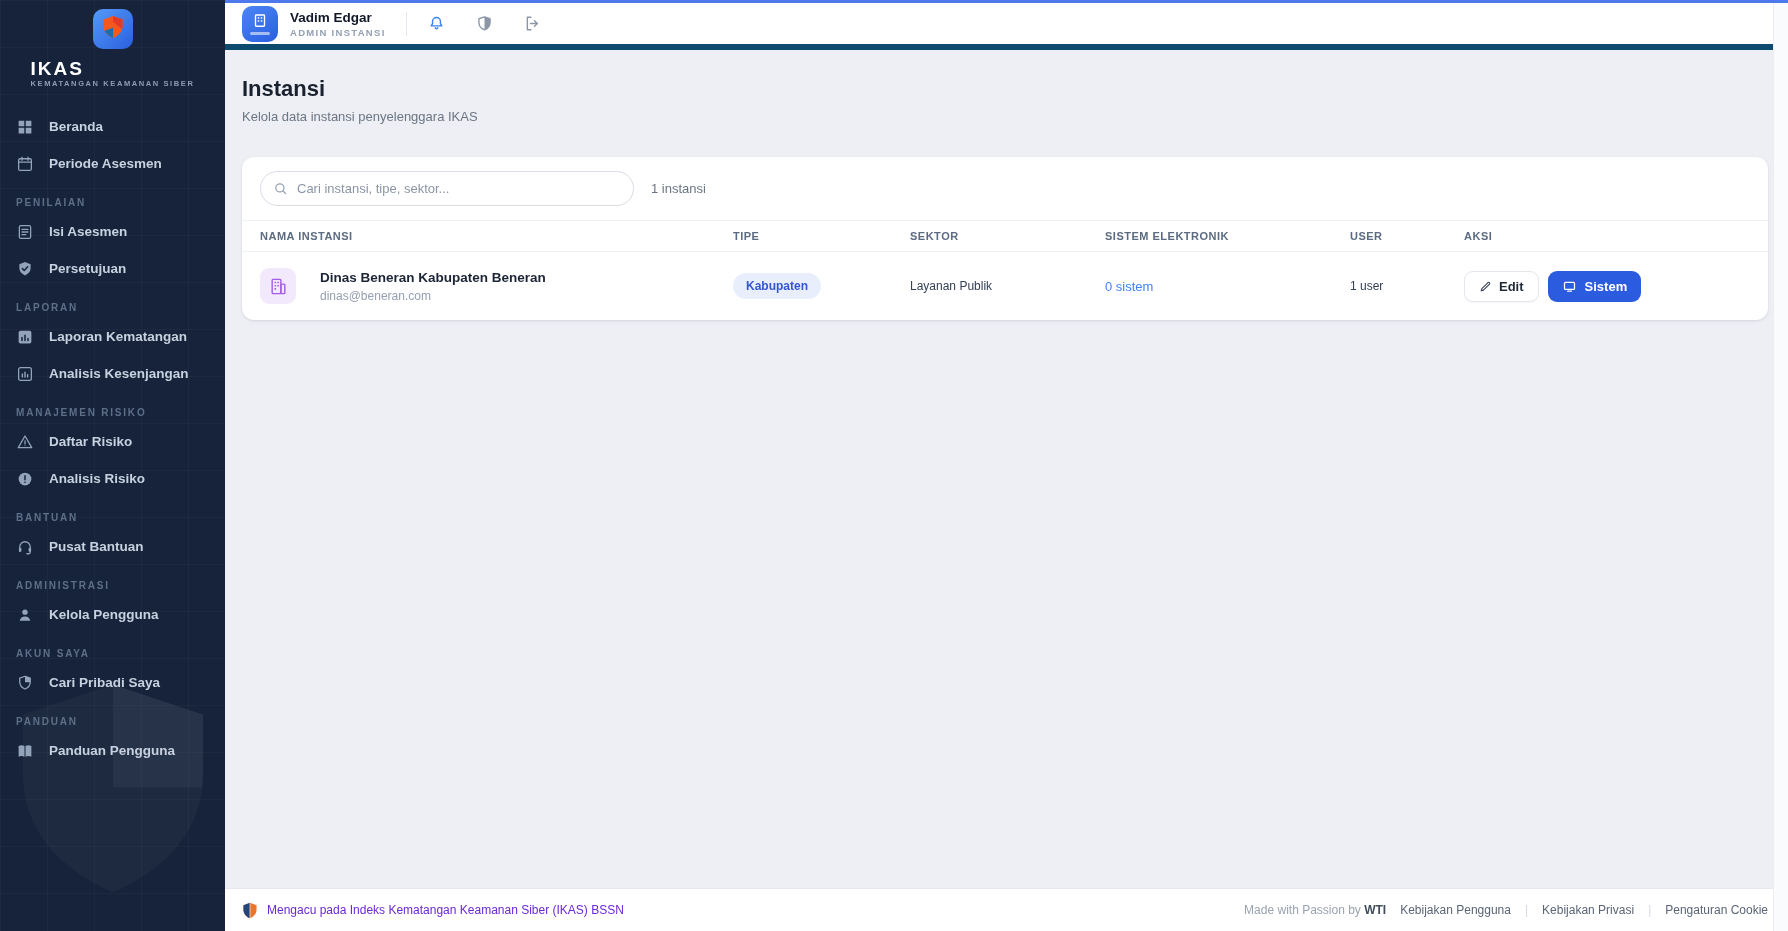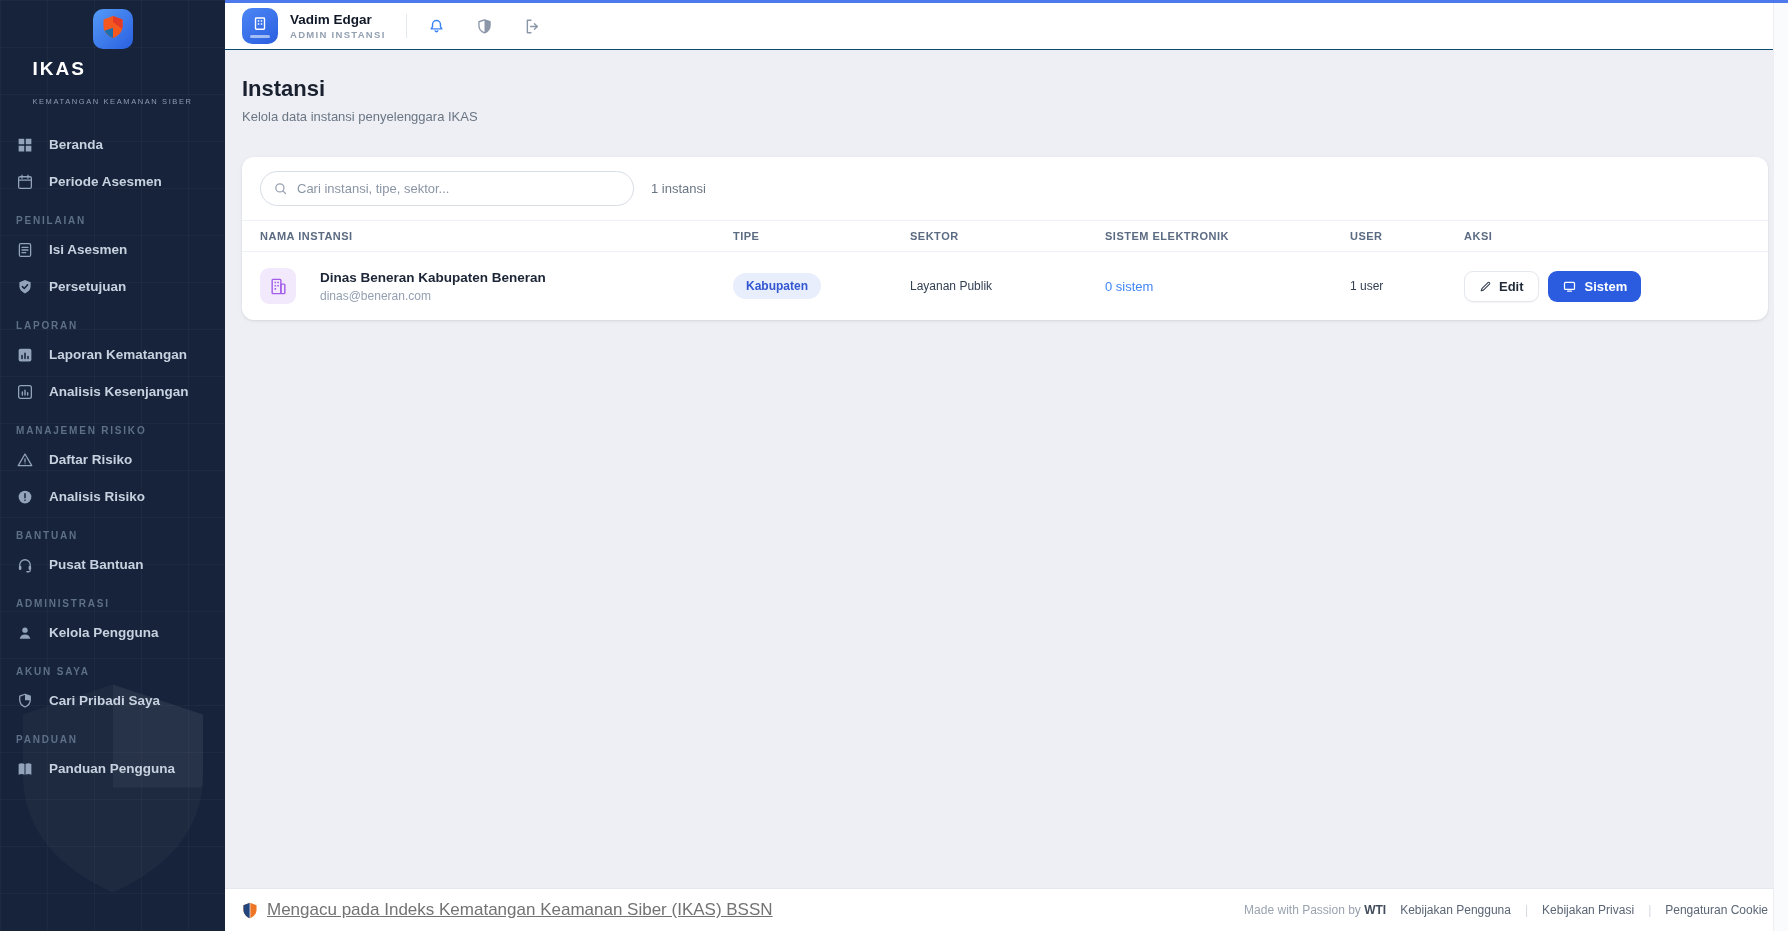--- a/index.html
+++ b/index.html
@@ -12,33 +12,33 @@
     background-color:#16233a;
     background-image:
       linear-gradient(rgba(255,255,255,0.028) 1px, transparent 1px),
       linear-gradient(90deg, rgba(255,255,255,0.028) 1px, transparent 1px);
     background-size:47px 47px;
     overflow:hidden;
   }
   .brand { display:flex; align-items:center; gap:10px; padding:9px 12px 8px 12px; cursor:pointer;flex-direction:column; }
   .brand-logo { width:40px; height:40px; flex:0 0 40px; }
   .brand-name { color:#fff; font-size:19px; font-weight:bold; letter-spacing:2px; line-height:20px; }
-  .brand-tagline { color:#8e9bb0; font-size:7.5px; letter-spacing:1.6px; margin-top:18px; font-weight:normal; }
+  .brand-tagline { color:#8e9bb0; font-size:7.5px; letter-spacing:1.6px; margin-top:0; font-weight:bold; }
   .nav { position:relative; padding:12px 0 0 0; z-index:2; }
   .nav-item { display:flex; align-items:center; gap:15px; height:37px; padding:0 16px; cursor:pointer; text-decoration:none; }
   .nav-icon { width:18px; height:18px; color:#93a3ba; display:flex; align-items:center; justify-content:center; }
   .nav-icon svg { width:18px; height:18px; }
   .nav-label { color:#c7d1df; font-size:13.5px; font-weight:600; }
   .nav-section { margin:15px 16px 5px 16px; color:#5e6f88; font-size:10px; font-weight:bold; letter-spacing:1.8px; }
   .watermark { position:absolute; bottom:30px; left:50%; transform:translateX(-50%); z-index:1; }
 
   
   .main { flex:1; display:flex; flex-direction:column; background:#edeff4; position:relative; }
   .topline { height:3px; background:#4e79ec; }
-  .topbar { height:47px; background:#ffffff; border-bottom:1px solid #0c4a6e; display:flex; align-items:center; padding:0 20px 0 17px; }
+  .topbar { height:47px; background:#ffffff; border-bottom:6px solid #0c4a6e; display:flex; align-items:center; padding:0 20px 0 17px; }
   .user-chip { display:flex; align-items:center; gap:12px; cursor:pointer; }
   .avatar { width:36px; height:36px; border-radius:10px; background:linear-gradient(145deg,#4c86f5,#2a5fe0); display:flex; flex-direction:column; align-items:center; justify-content:center; gap:2px; }
   .avatar svg { width:18px; height:18px; }
   .avatar-bar { width:20px; height:3px; border-radius:2px; background:rgba(255,255,255,0.55); }
   .user-name { font-size:13.5px; font-weight:bold; color:#101828; line-height:15px; }
   .user-role { font-size:9.5px; letter-spacing:1.3px; color:#93a0b1; font-weight:600; margin-top:2px; }
   .tb-divider { width:1px; height:24px; background:#e4e8ef; margin:0 20px; }
   .tb-icons { display:flex; align-items:center; gap:29px; }
   .icon-btn { background:none; border:none; cursor:pointer; display:flex; align-items:center; padding:0; }
   .icon-btn svg { width:19px; height:19px; }
@@ -67,21 +67,21 @@
   .badge { display:inline-block; background:#e8eefc; color:#3457d1; font-size:12px; font-weight:bold; padding:6px 13px; border-radius:999px; }
   .cell-text { font-size:12px; color:#334155; }
   .cell-link { font-size:13px; color:#4285f4; cursor:pointer; text-decoration:none; }
   .cell-actions { display:flex; align-items:center; gap:9px; }
   .btn-edit { display:flex; align-items:center; gap:7px; height:31px; padding:0 14px; background:#fff; border:1px solid #e4e7ee; border-radius:9px; font-size:13px; font-weight:600; color:#1f2937; cursor:pointer; box-shadow:0 1px 1px rgba(15,23,42,.04); font-family:"Liberation Sans", sans-serif; }
   .btn-edit svg { width:13px; height:13px; }
   .btn-sistem { display:flex; align-items:center; gap:8px; height:31px; padding:0 14px; background:#2b5ce0; border:none; border-radius:9px; font-size:13px; font-weight:bold; color:#fff; cursor:pointer; font-family:"Liberation Sans", sans-serif; }
   .btn-sistem svg { width:15px; height:15px; }
 
   .footer { height:43px; background:#fff; border-top:1px solid #e5e8ee; display:flex; align-items:center; justify-content:space-between; padding:0 20px 0 17px; }
-  .footer-left { display:flex; align-items:center; gap:9px; font-size:17px; color:#737373;text-decoration:underline; }
+  .footer-left { display:flex; align-items:center; gap:9px; font-size:12px; color:#6d28d9; }
   .footer-left svg { width:16px; height:17px; }
   .footer-right { display:flex; align-items:flex-end; gap:14px; font-size:12px; }
   .made { color:#9aa3b0; }
   .made b { color:#414c5c; }
   .flink { color:#5a6575; cursor:pointer; text-decoration:none; }
   .fsep { color:#d4d9e1; }
 
   .scroll-track { position:absolute; top:3px; right:0; width:15px; height:928px; background:#fafbfd; border-left:1px solid #ededf2; z-index:5; }
 </style>
 </head>

